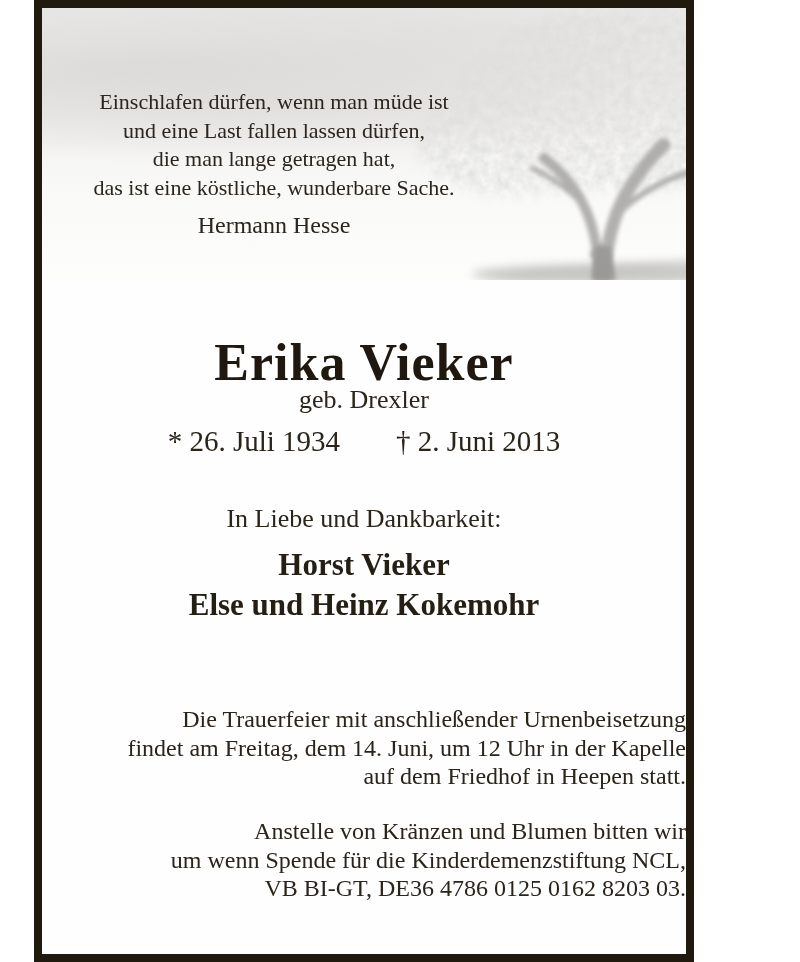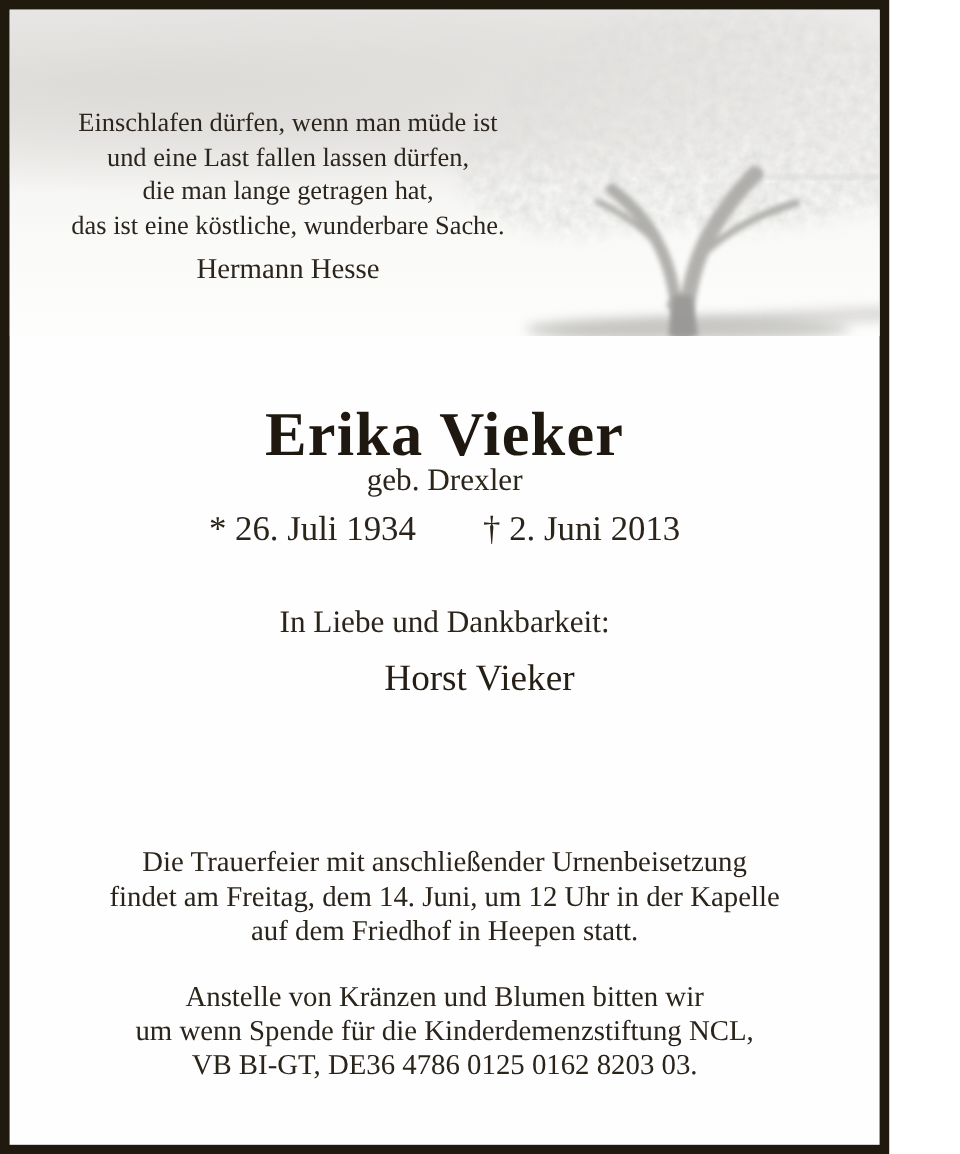--- a/index.html
+++ b/index.html
@@ -1,24 +1,25 @@
 <!DOCTYPE html>
 <html><head>
 <meta charset="utf-8">
 <style>
   html,body{margin:0;padding:0;background:#ffffff;}
   .card{
     position:relative;
-    width:741px;height:962px;
+    width:660px;height:962px;
     box-sizing:border-box;
     border:8px solid #20190e;
     background:#fefefe;
     font-family:"Liberation Serif","DejaVu Serif",serif;
     color:#2a241b;
     overflow:hidden;
+    margin-left:34px;
   }
   
   .photo{
     position:absolute;top:0;left:0;width:784px;height:272px;
     background:
       radial-gradient(130% 55% at 12% 22%, rgba(208,206,203,.55), rgba(208,206,203,0) 62%),
       radial-gradient(90% 35% at 34% 34%, rgba(216,214,211,.40), rgba(216,214,211,0) 70%),
       radial-gradient(70% 30% at 55% 10%, rgba(219,217,214,.35), rgba(219,217,214,0) 70%),
       linear-gradient(180deg,#ecebe9 0%,#f2f1ef 38%,#f9f9f7 68%,#fdfdfc 100%);
   }
@@ -34,22 +35,22 @@
     margin-top:9px;font-size:24px;
   }
   
   .centered{position:absolute;left:0;width:100%;text-align:center;}
   .name{top:282px;font-size:52px;font-weight:bold;line-height:76px;color:#1f1810;letter-spacing:1px;}
   .maiden{top:376px;font-size:26px;line-height:32px;}
   .dates{top:414px;font-size:29px;line-height:38px;}
   .dates .birth{margin-right:28px;}
   .dates .death{margin-left:28px;}
   .intro{top:496px;font-size:26px;line-height:30px;}
-  .family{top:537px;font-size:31px;font-weight:normal;line-height:40px;color:#241e15;padding-left:29px;}
-  .para{font-size:24px;line-height:28.5px;}
+  .family{top:537px;font-size:31px;font-weight:bold;line-height:40px;color:#241e15;}
+  .para{font-size:24px;line-height:28.5px;text-align:right;}
   .funeral{top:697px;}
   .donation{top:809px;}
 </style>
 </head>
 <body>
 
 <div class="card">
 
   <div class="photo">
     <svg width="784" height="272" viewBox="0 0 784 272" aria-hidden="true">
@@ -108,20 +109,21 @@
   <div class="centered maiden">geb. Drexler</div>
 
   <div class="centered dates">
     <span class="birth">* 26. Juli 1934</span><span class="death">† 2. Juni 2013</span>
   </div>
 
   <div class="centered intro">In Liebe und Dankbarkeit:</div>
 
   <div class="centered family">
     <div>Horst Vieker</div>
+    <div>Else und Heinz Kokemohr</div>
   </div>
 
   <div class="centered para funeral">
     <div>Die Trauerfeier mit anschließender Urnenbeisetzung</div>
     <div>findet am Freitag, dem 14. Juni, um 12 Uhr in der Kapelle</div>
     <div>auf dem Friedhof in Heepen statt.</div>
   </div>
 
   <div class="centered para donation">
     <div>Anstelle von Kränzen und Blumen bitten wir</div>

